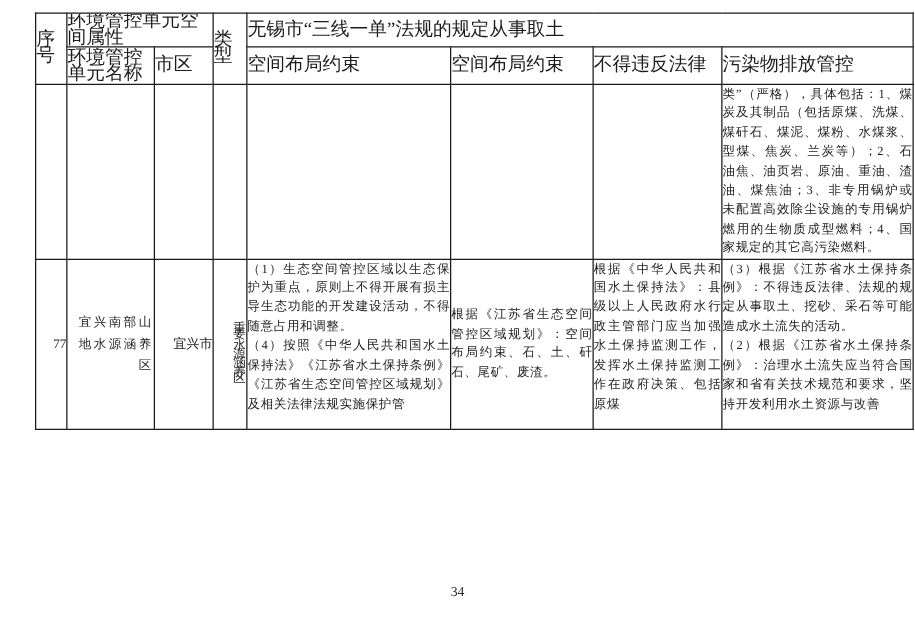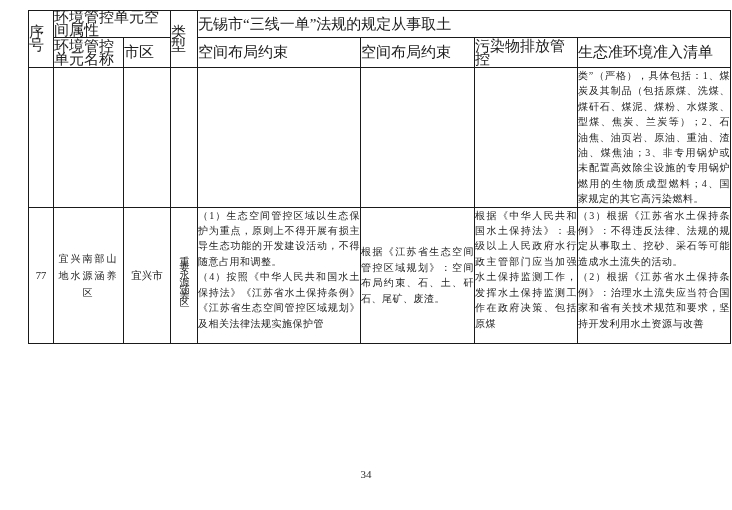--- a/index.html
+++ b/index.html
@@ -52,21 +52,21 @@
     text-align: justify;
     vertical-align: top;
     padding: 2px 4px;
     white-space: pre-wrap;
     letter-spacing: 0.5px;
   }
   td.txt-mid {
     vertical-align: middle;
   }
   td.cmid {
-    text-align: center;
+    text-align: right;
     vertical-align: middle;
     font-size: 10.5px;
     line-height: 17px;
   }
   td.unit-name {
     letter-spacing: 2px;
     font-size: 10px;
     padding: 2px 3px;
   }
   .vert-text {
@@ -110,22 +110,22 @@
       <td class="hd" colspan="2">环境管控单元空间属性</td>
       <td class="hd" rowspan="2">类型</td>
       <td class="hd" colspan="4">无锡市“三线一单”法规的规定从事取土</td>
     </tr>
 
     <tr class="hrow2">
       <td class="hd">环境管控单元名称</td>
       <td class="hd">市区</td>
       <td class="hd">空间布局约束</td>
       <td class="hd">空间布局约束</td>
+      <td class="hd">不得违反法律</td>
       <td class="hd">污染物排放管控</td>
-      <td class="hd">生态准环境准入清单</td>
     </tr>
 
     <tr class="brow1">
       <td class="cmid"></td>
       <td class="cmid unit-name"></td>
       <td class="cmid"></td>
       <td class="cmid"><span class="vert-text"></span></td>
       <td class="txt"></td>
       <td class="txt"></td>
       <td class="txt"></td>

